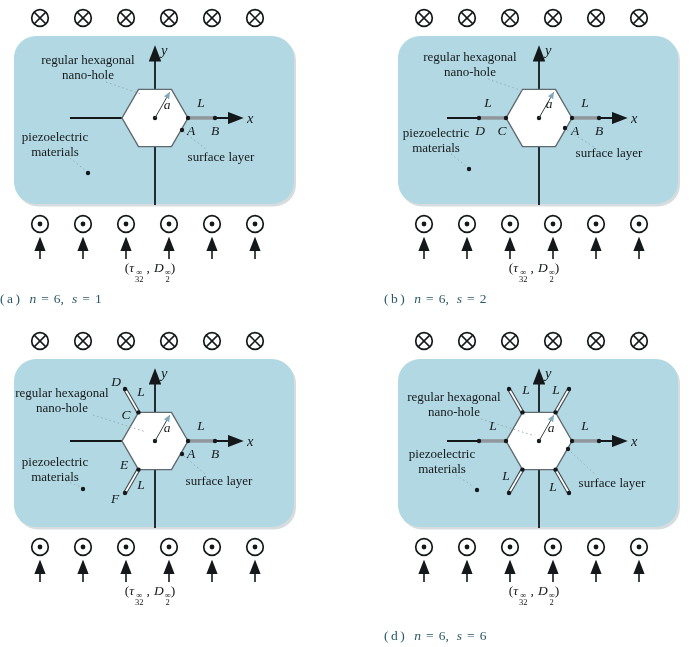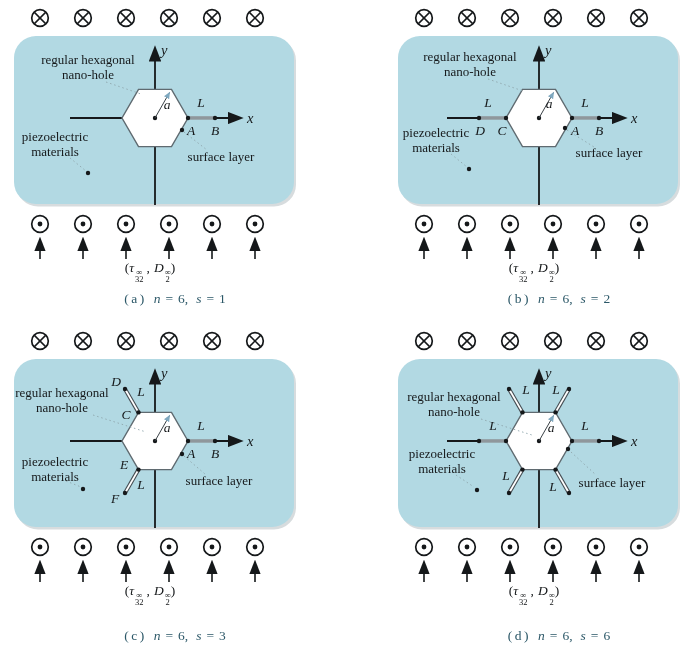--- a/index.html
+++ b/index.html
@@ -10,21 +10,21 @@
   svg{display:block;}
   text{fill:#15181a;}
   .slabel{font-family:"Liberation Serif","DejaVu Serif",serif;font-size:13px;}
   .math{font-family:"Liberation Serif","DejaVu Serif",serif;font-style:italic;font-size:13.5px;}
   .axlbl{font-family:"Liberation Serif","DejaVu Serif",serif;font-style:italic;font-size:14.5px;}
   .load{position:absolute;top:260px;left:85px;width:130px;text-align:center;font-size:13.5px;color:#15181a;}
   .load .it{font-style:italic;}
   .stk{display:inline-flex;flex-direction:column;align-items:center;font-size:8.5px;line-height:7px;
        vertical-align:-3px;font-style:normal;margin-left:1px;}
   .sep{margin:0 4px 0 3px;}
-  .caption{position:absolute;top:291px;left:0;width:350px;text-align:center;font-size:13.5px;color:#2b5767;}
+  .caption{position:absolute;top:291px;left:0;width:350px;font-size:13.5px;color:#2b5767;}
   .row2 .caption{top:305px;}
   .cap-prefix{letter-spacing:2.5px;margin-right:7px;}
   .cap-it{font-style:italic;}
   .cap-eq{margin:0 5px;}
   .cap-comma{margin-right:8px;}
 </style>
 </head>
 <body>
 
 <div class="fig">
@@ -372,21 +372,20 @@
         </g>
         <line x1="255" y1="259" x2="255" y2="239" stroke="#15181a" stroke-width="1.6" marker-end="url(#ah-c)"></line>
       </svg>
       <div class="load"><span>(</span><span class="it">τ</span><span class="stk">
           <span>∞</span>
           <span>32</span>
         </span><span class="sep">,</span><span class="it">D</span><span class="stk">
           <span>∞</span>
           <span>2</span>
         </span><span>)</span></div>
-      <div class="caption"><span class="cap-prefix">(c)</span><span class="cap-it">n</span><span class="cap-eq">=</span><span>6</span><span class="cap-comma">,</span><span class="cap-it">s</span><span class="cap-eq">=</span><span>3</span></div>
     </div>
   <div class="panel row2 shift" id="panel-d">
       <svg width="350" height="262" viewBox="0 0 350 262">
         <defs>
           <marker id="ah-d" markerWidth="9" markerHeight="7" refX="7.5" refY="3.5" orient="auto">
             <path d="M0,0 L9,3.5 L0,7 Z" fill="#15181a"></path>
           </marker>
           <marker id="ab-d" markerWidth="7" markerHeight="6" refX="6" refY="3" orient="auto">
             <path d="M0,0 L7,3 L0,6 Z" fill="#7fa8bf"></path>
           </marker>

